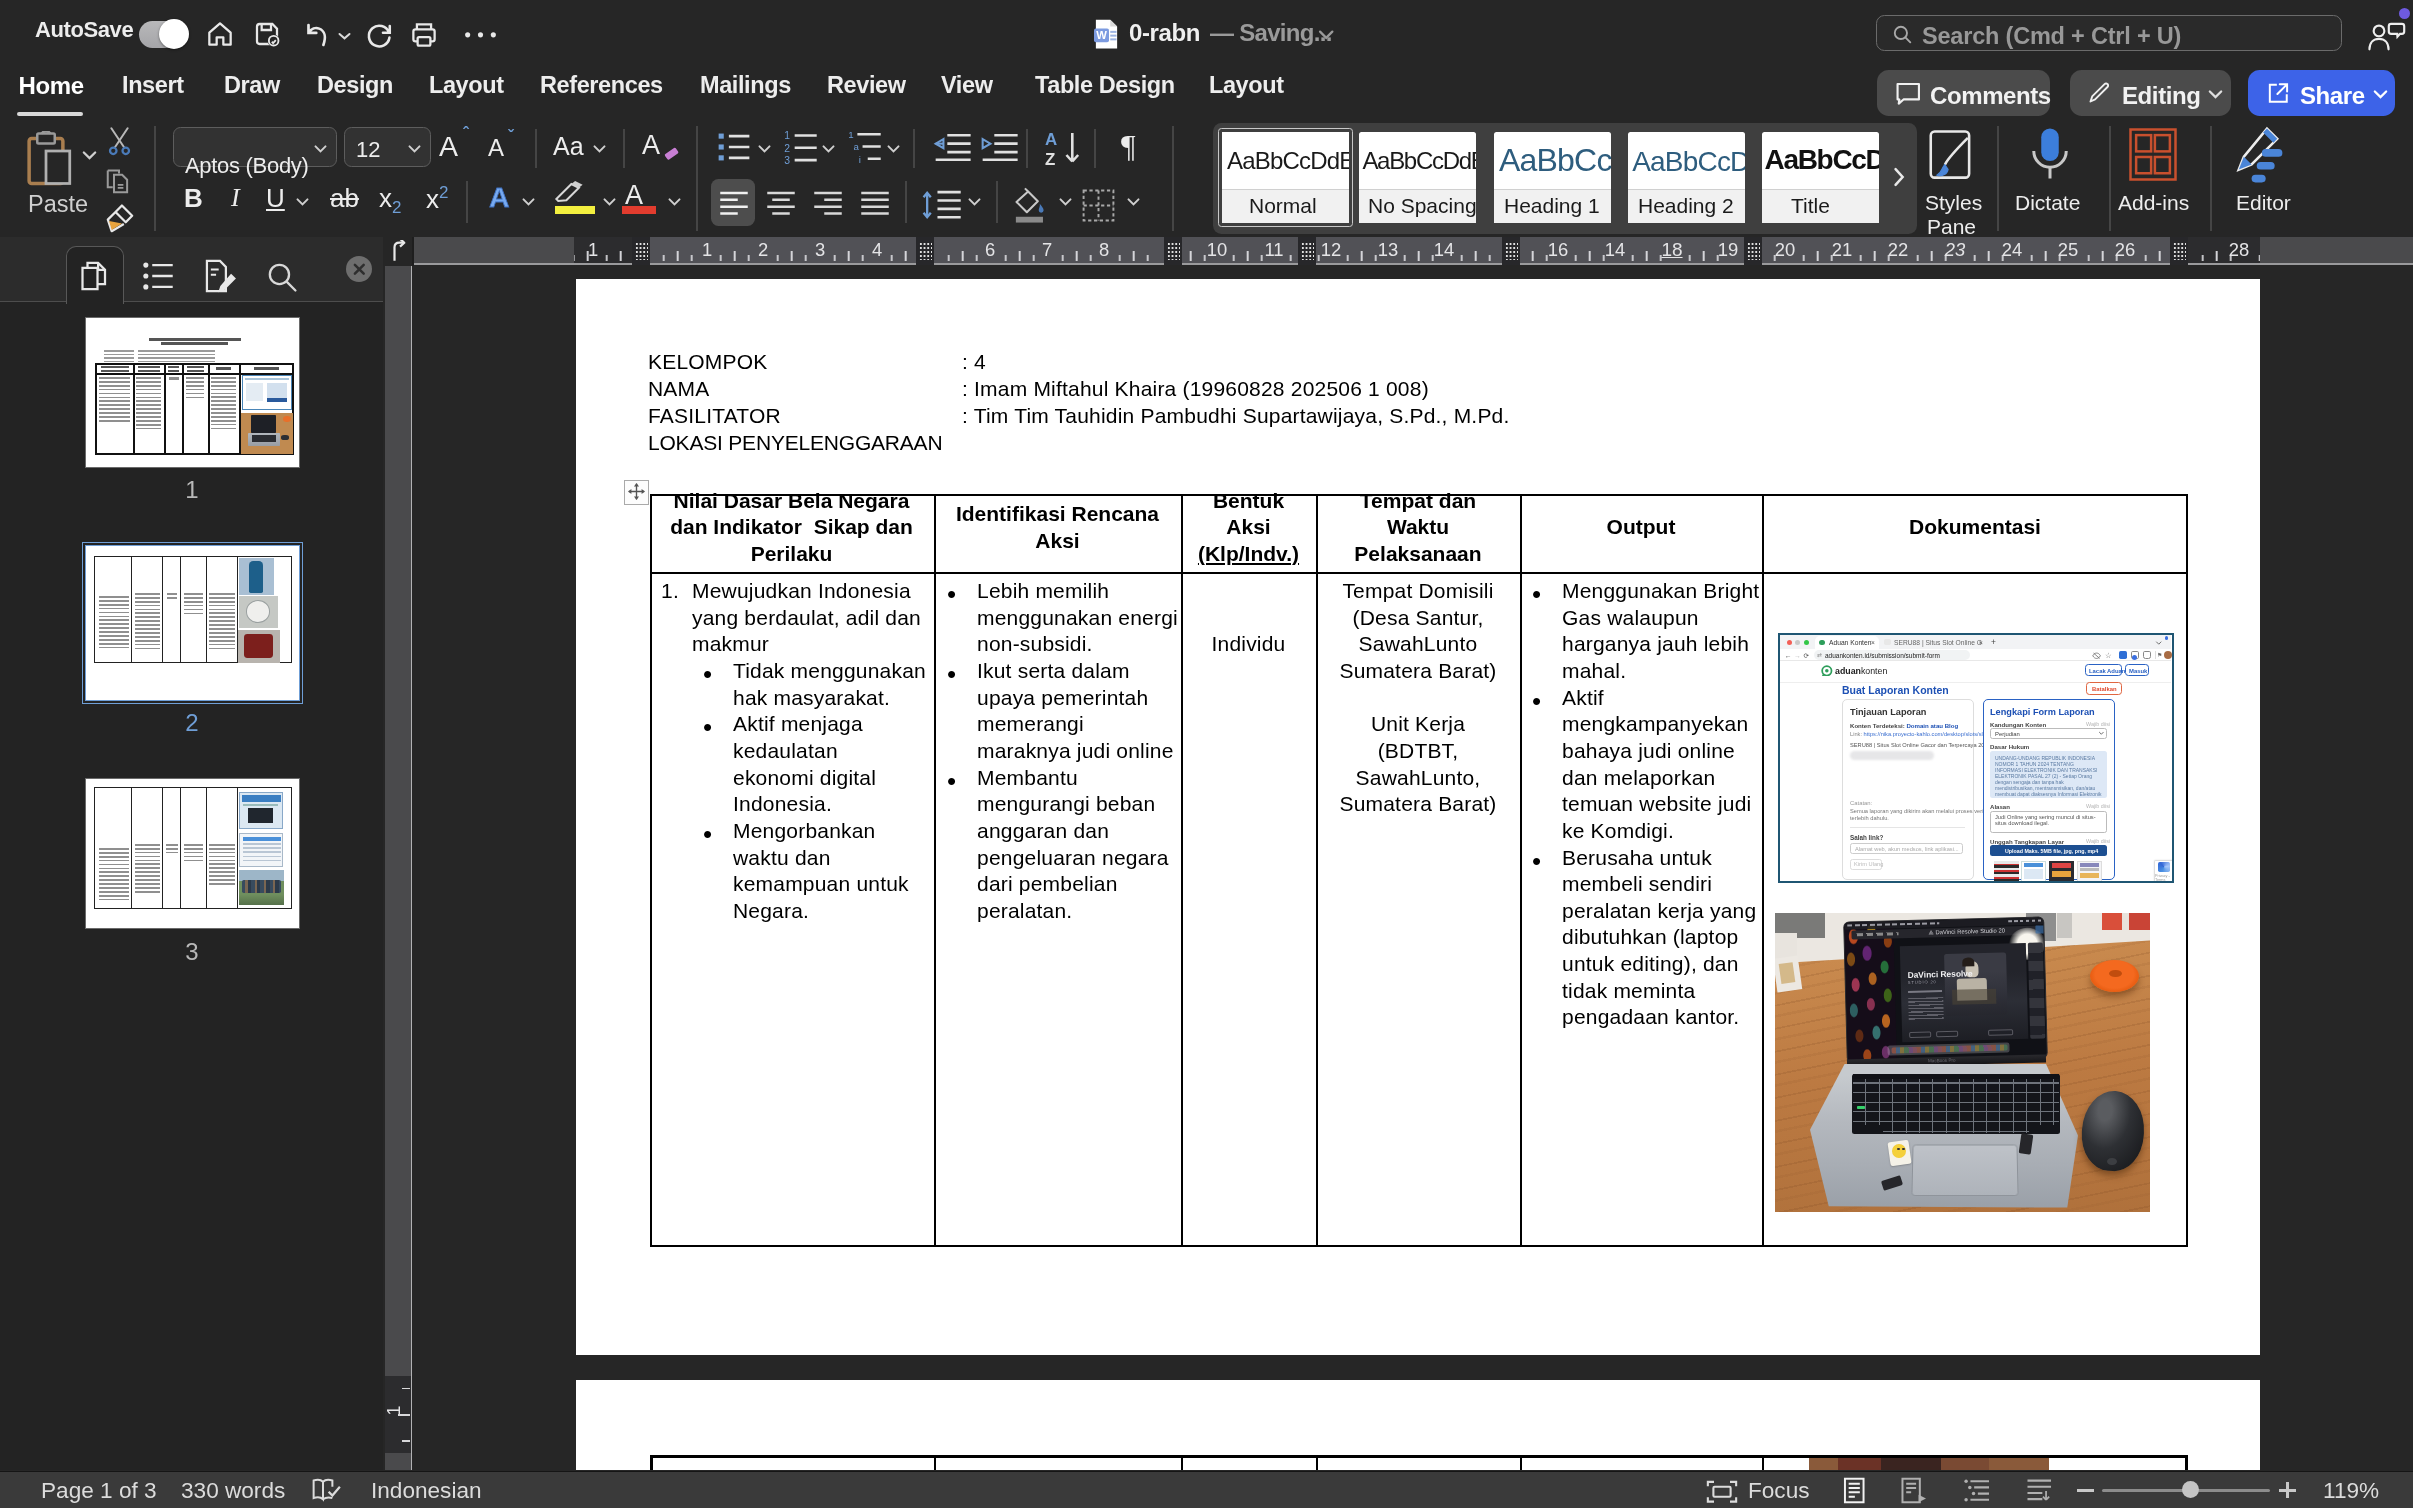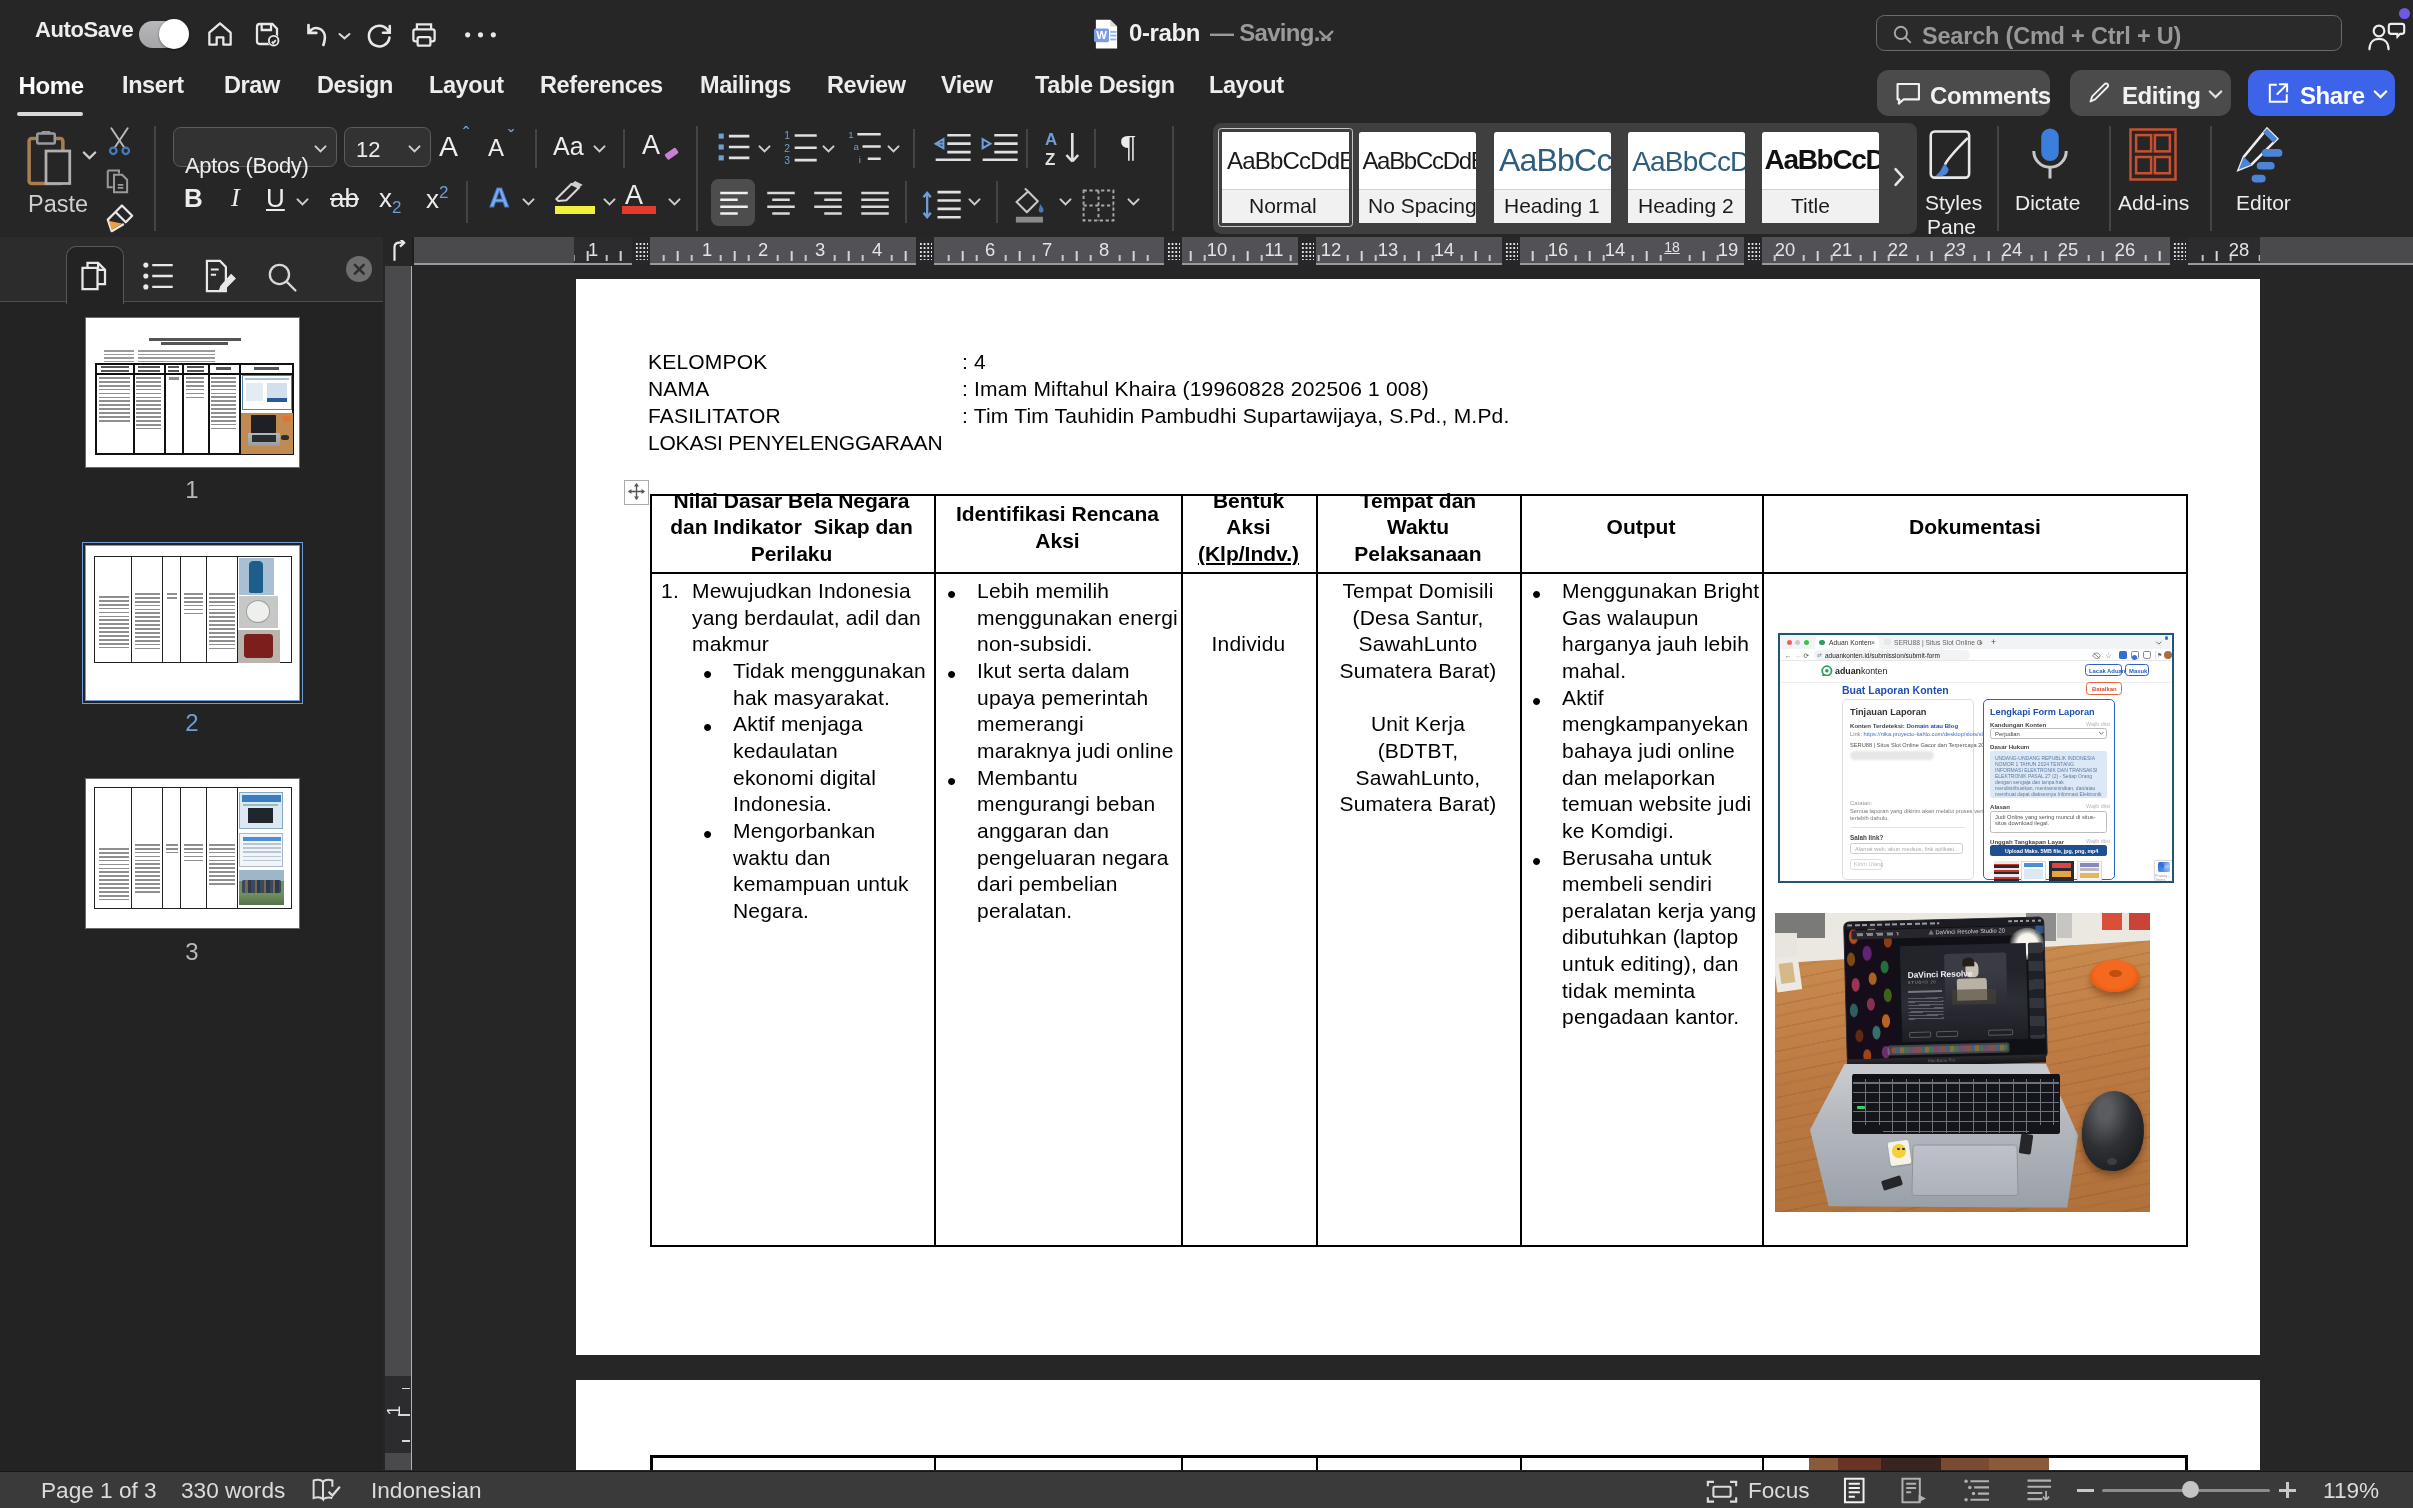--- a/index.html
+++ b/index.html
@@ -396,21 +396,21 @@
   <span class="abs" style="left:588px;top:1.7px;width:34px;text-align:center;font-size:18.4px;color:#e4e4e6;">6</span>
   <span class="abs" style="left:645px;top:1.7px;width:34px;text-align:center;font-size:18.4px;color:#e4e4e6;">7</span>
   <span class="abs" style="left:702px;top:1.7px;width:34px;text-align:center;font-size:18.4px;color:#e4e4e6;">8</span>
   <span class="abs" style="left:815px;top:1.7px;width:34px;text-align:center;font-size:18.4px;color:#e4e4e6;">10</span>
   <span class="abs" style="left:872px;top:1.7px;width:34px;text-align:center;font-size:18.4px;color:#e4e4e6;">11</span>
   <span class="abs" style="left:929px;top:1.7px;width:34px;text-align:center;font-size:18.4px;color:#e4e4e6;">12</span>
   <span class="abs" style="left:986px;top:1.7px;width:34px;text-align:center;font-size:18.4px;color:#e4e4e6;">13</span>
   <span class="abs" style="left:1042px;top:1.7px;width:34px;text-align:center;font-size:18.4px;color:#e4e4e6;">14</span>
   <span class="abs" style="left:1156px;top:1.7px;width:34px;text-align:center;font-size:18.4px;color:#e4e4e6;">16</span>
   <span class="abs" style="left:1213px;top:1.7px;width:34px;text-align:center;font-size:18.4px;color:#e4e4e6;">14</span>
-  <span class="abs" style="left:1270px;top:1.7px;width:34px;text-align:center;font-size:14px;color:#e4e4e6;text-decoration:underline;">18</span>
+  <span class="abs" style="left:1270px;top:1.7px;width:34px;text-align:center;font-size:19px;color:#e4e4e6;text-decoration:underline;">18</span>
   <span class="abs" style="left:1326px;top:1.7px;width:34px;text-align:center;font-size:18.4px;color:#e4e4e6;">19</span>
   <span class="abs" style="left:1383px;top:1.7px;width:34px;text-align:center;font-size:18.4px;color:#e4e4e6;">20</span>
   <span class="abs" style="left:1440px;top:1.7px;width:34px;text-align:center;font-size:18.4px;color:#e4e4e6;">21</span>
   <span class="abs" style="left:1496px;top:1.7px;width:34px;text-align:center;font-size:18.4px;color:#e4e4e6;">22</span>
   <span class="abs" style="left:1553px;top:1.7px;width:34px;text-align:center;font-size:18.4px;color:#e4e4e6;font-style:italic;">23</span>
   <span class="abs" style="left:1610px;top:1.7px;width:34px;text-align:center;font-size:18.4px;color:#e4e4e6;">24</span>
   <span class="abs" style="left:1666px;top:1.7px;width:34px;text-align:center;font-size:18.4px;color:#e4e4e6;">25</span>
   <span class="abs" style="left:1723px;top:1.7px;width:34px;text-align:center;font-size:18.4px;color:#e4e4e6;">26</span>
   <span class="abs" style="left:1837px;top:1.7px;width:34px;text-align:center;font-size:18.4px;color:#e4e4e6;">28</span>
   <span class="abs" style="left:191px;top:1.7px;width:34px;text-align:center;font-size:18.4px;color:#e4e4e6;">1</span>

